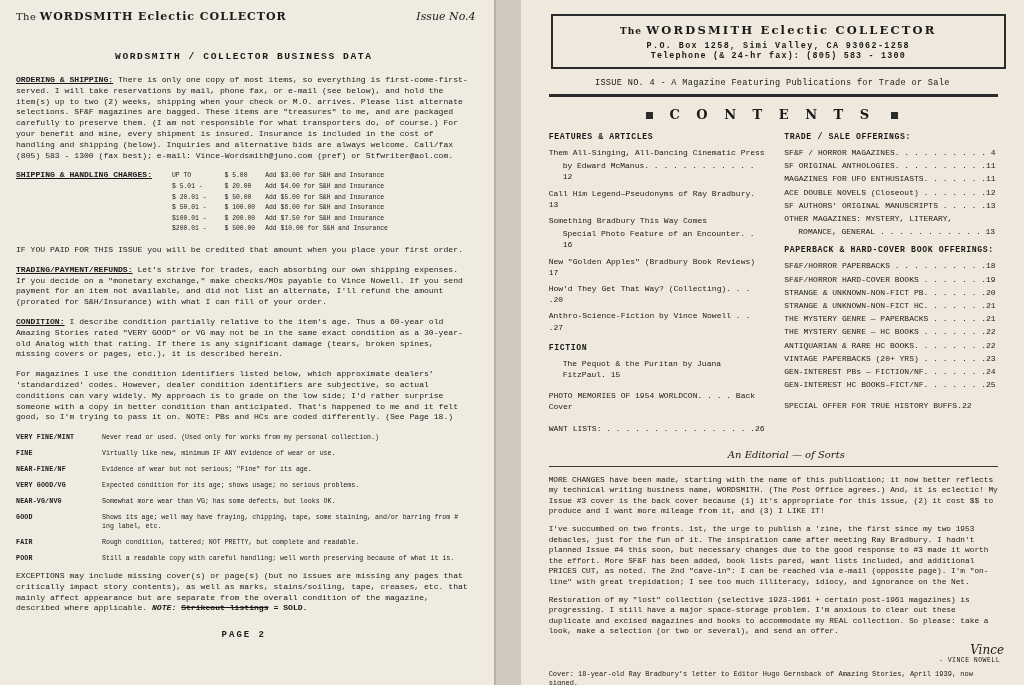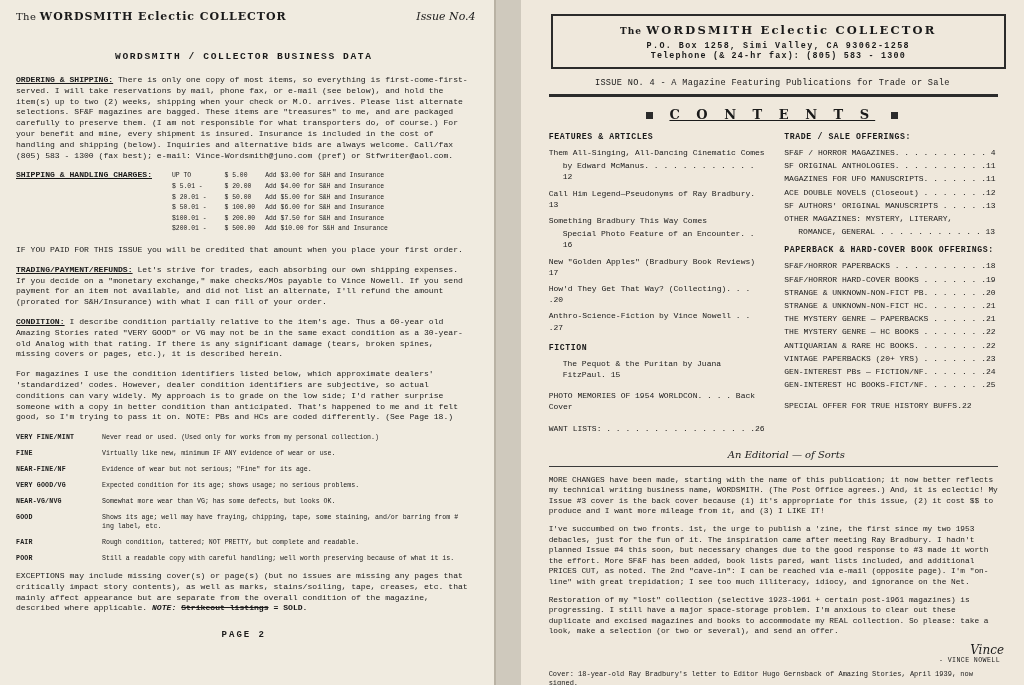--- a/index.html
+++ b/index.html
@@ -74,21 +74,21 @@
     background:#efe8dc;
   }
   .mh1{font-family:"DejaVu Serif",serif;font-weight:bold;font-size:11.5px;letter-spacing:2.2px;}
   .mh1 .sm{font-size:9px;letter-spacing:1px;}
   .mh2{font-size:8.4px;letter-spacing:1.4px;margin-top:4px;font-weight:bold;}
   .mh3{font-size:8.4px;letter-spacing:1.2px;font-weight:bold;}
   .issue-line{text-align:center;font-size:8.6px;margin:9px 0 6px 0;letter-spacing:.3px;}
   .rule{border:0;border-top:3px solid #2b2b2b;margin:2px 26px 0 28px;}
   .contents-hdr{
     text-align:center;font-weight:bold;letter-spacing:6px;font-size:13px;
-    margin:10px 0 10px 0;font-family:"DejaVu Serif",serif;text-decoration:underline;
+    margin:10px 0 10px 0;font-family:"DejaVu Serif",serif;
   }
   .sq{display:inline-block;width:7px;height:7px;background:#2b2b2b;vertical-align:middle;margin:0 16px;}
   .cols{display:flex;padding:0 22px 0 28px;gap:18px;}
   .col{flex:1;}
   .chead{font-weight:bold;font-size:8.2px;letter-spacing:.6px;margin-bottom:6px;}
   .citem{font-size:8px;line-height:11.2px;margin-bottom:5px;}
   .citem.tight{margin-bottom:2px;}
   .ed-hdr{text-align:center;font-family:"DejaVu Serif",serif;font-style:italic;font-size:10px;margin:10px 0 6px 0;padding-left:28px;}
   .ed-rule{border:0;border-top:1px solid #3a3a3a;margin:0 26px 8px 28px;}
   .ed-body{padding:0 24px 0 28px;font-size:7.8px;line-height:10.4px;}
@@ -236,42 +236,42 @@
     <hr class="rule">
 
     <div class="contents-hdr">
       <span class="sq"></span><span>C O N T E N T S</span><span class="sq"></span>
     </div>
 
     <div class="cols">
 
       <div class="col">
         <div class="chead">FEATURES &amp; ARTICLES</div>
-        <div class="citem tight">Them All-Singing, All-Dancing Cinematic Comes</div>
+        <div class="citem tight">Them All-Singing, All-Dancing Cinematic Press</div>
         <div class="citem" style="padding-left:14px">by Edward McManus. . . . . . . . . . . . 12</div>
         <div class="citem">Call Him Legend—Pseudonyms of Ray Bradbury. 13</div>
         <div class="citem tight">Something Bradbury This Way Comes</div>
         <div class="citem" style="padding-left:14px">Special Photo Feature of an Encounter. . 16</div>
         <div class="citem">New "Golden Apples" (Bradbury Book Reviews) 17</div>
         <div class="citem">How'd They Get That Way? (Collecting). . . .20</div>
         <div class="citem">Anthro-Science-Fiction by Vince Nowell . . .27</div>
 
         <div class="chead" style="margin-top:10px">FICTION</div>
         <div class="citem" style="padding-left:14px">The Pequot &amp; the Puritan by Juana FitzPaul. 15</div>
 
         <div class="citem" style="margin-top:10px">PHOTO MEMORIES OF 1954 WORLDCON. . . . Back Cover</div>
 
         <div class="citem" style="margin-top:10px">WANT LISTS: . . . . . . . . . . . . . . . .26</div>
       </div>
 
       <div class="col">
         <div class="chead">TRADE / SALE OFFERINGS:</div>
         <div class="citem tight">SF&amp;F / HORROR MAGAZINES. . . . . . . . . . 4</div>
         <div class="citem tight">SF ORIGINAL ANTHOLOGIES. . . . . . . . . .11</div>
-        <div class="citem tight">MAGAZINES FOR UFO MANUSCRIPTS. . . . . . .11</div>
+        <div class="citem tight">MAGAZINES FOR UFO ENTHUSIASTS. . . . . . .11</div>
         <div class="citem tight">ACE DOUBLE NOVELS (Closeout) . . . . . . .12</div>
         <div class="citem tight">SF AUTHORS' ORIGINAL MANUSCRIPTS . . . . .13</div>
         <div class="citem tight">OTHER MAGAZINES: MYSTERY, LITERARY,</div>
         <div class="citem" style="padding-left:14px">ROMANCE, GENERAL . . . . . . . . . . . 13</div>
 
         <div class="chead" style="margin-top:8px">PAPERBACK &amp; HARD-COVER BOOK OFFERINGS:</div>
         <div class="citem tight">SF&amp;F/HORROR PAPERBACKS . . . . . . . . . .18</div>
         <div class="citem tight">SF&amp;F/HORROR HARD-COVER BOOKS . . . . . . .19</div>
         <div class="citem tight">STRANGE &amp; UNKNOWN-NON-FICT PB. . . . . . .20</div>
         <div class="citem tight">STRANGE &amp; UNKNOWN-NON-FICT HC. . . . . . .21</div>

